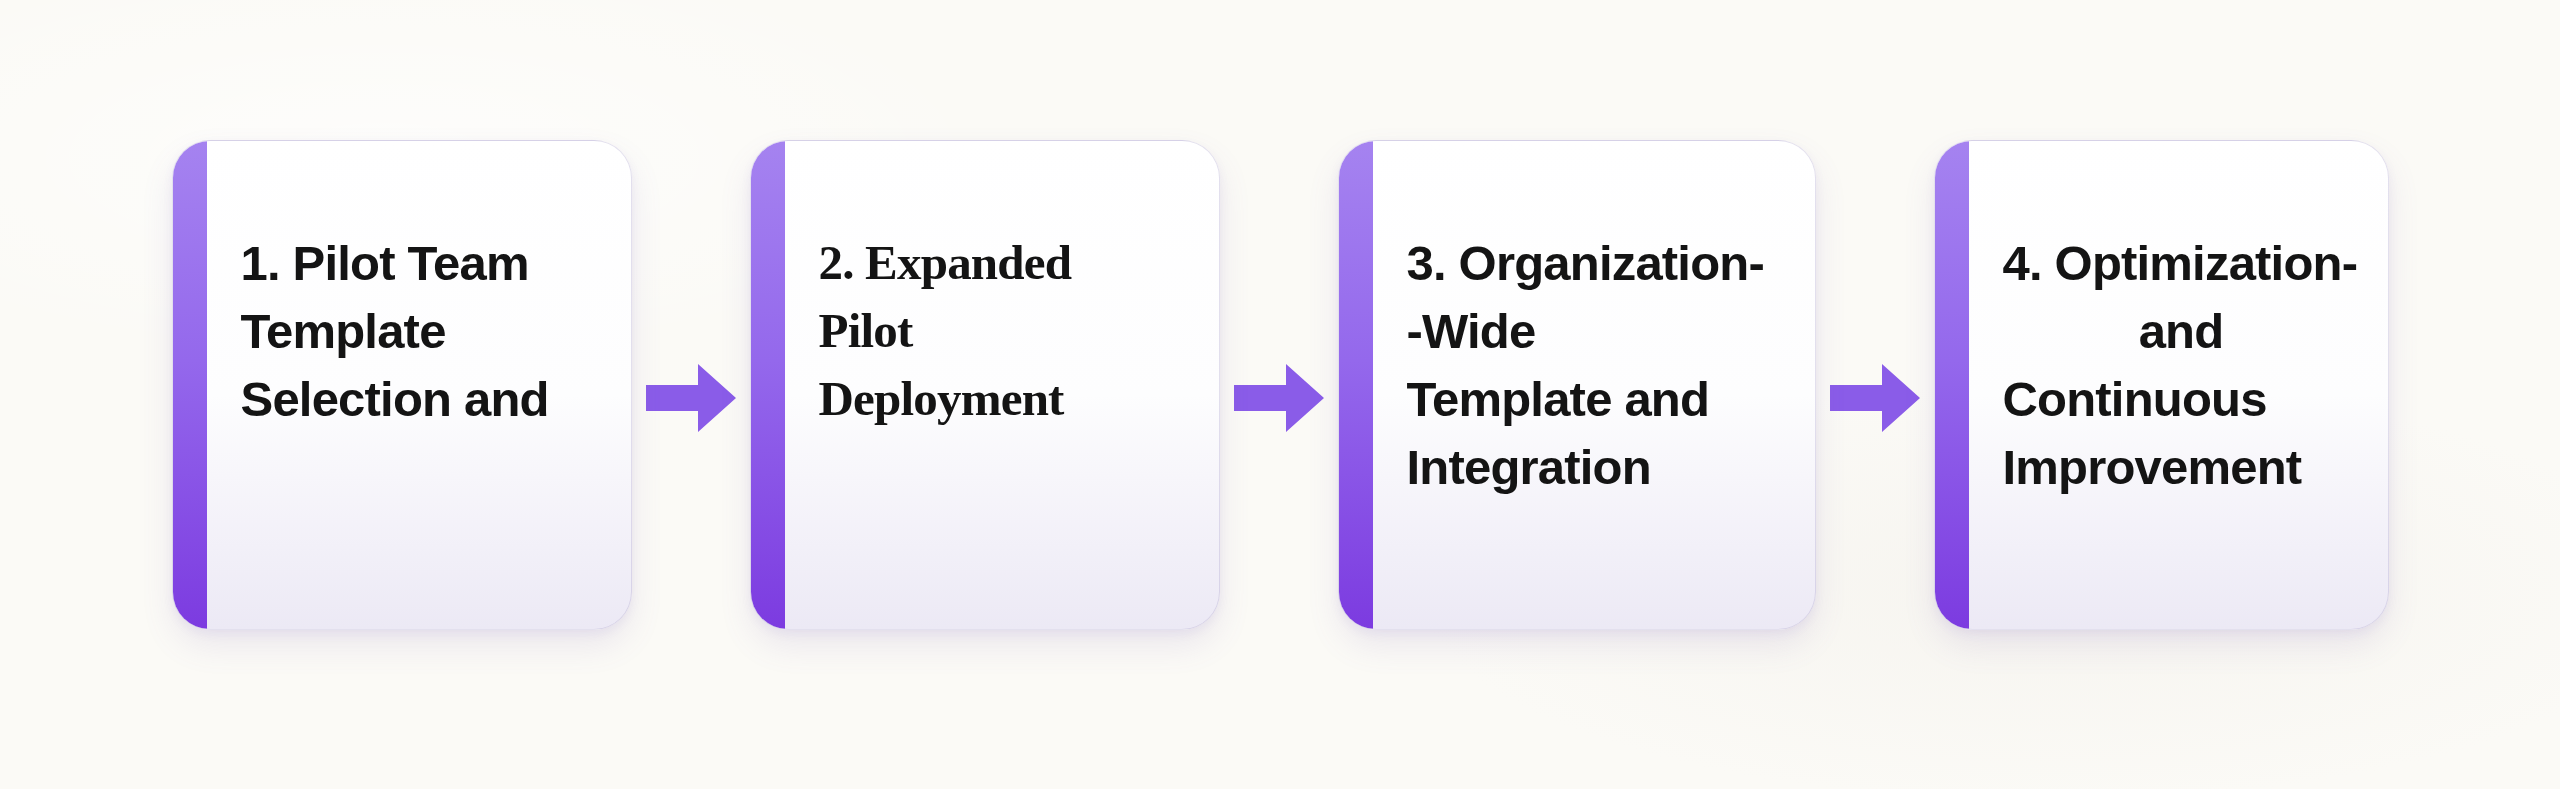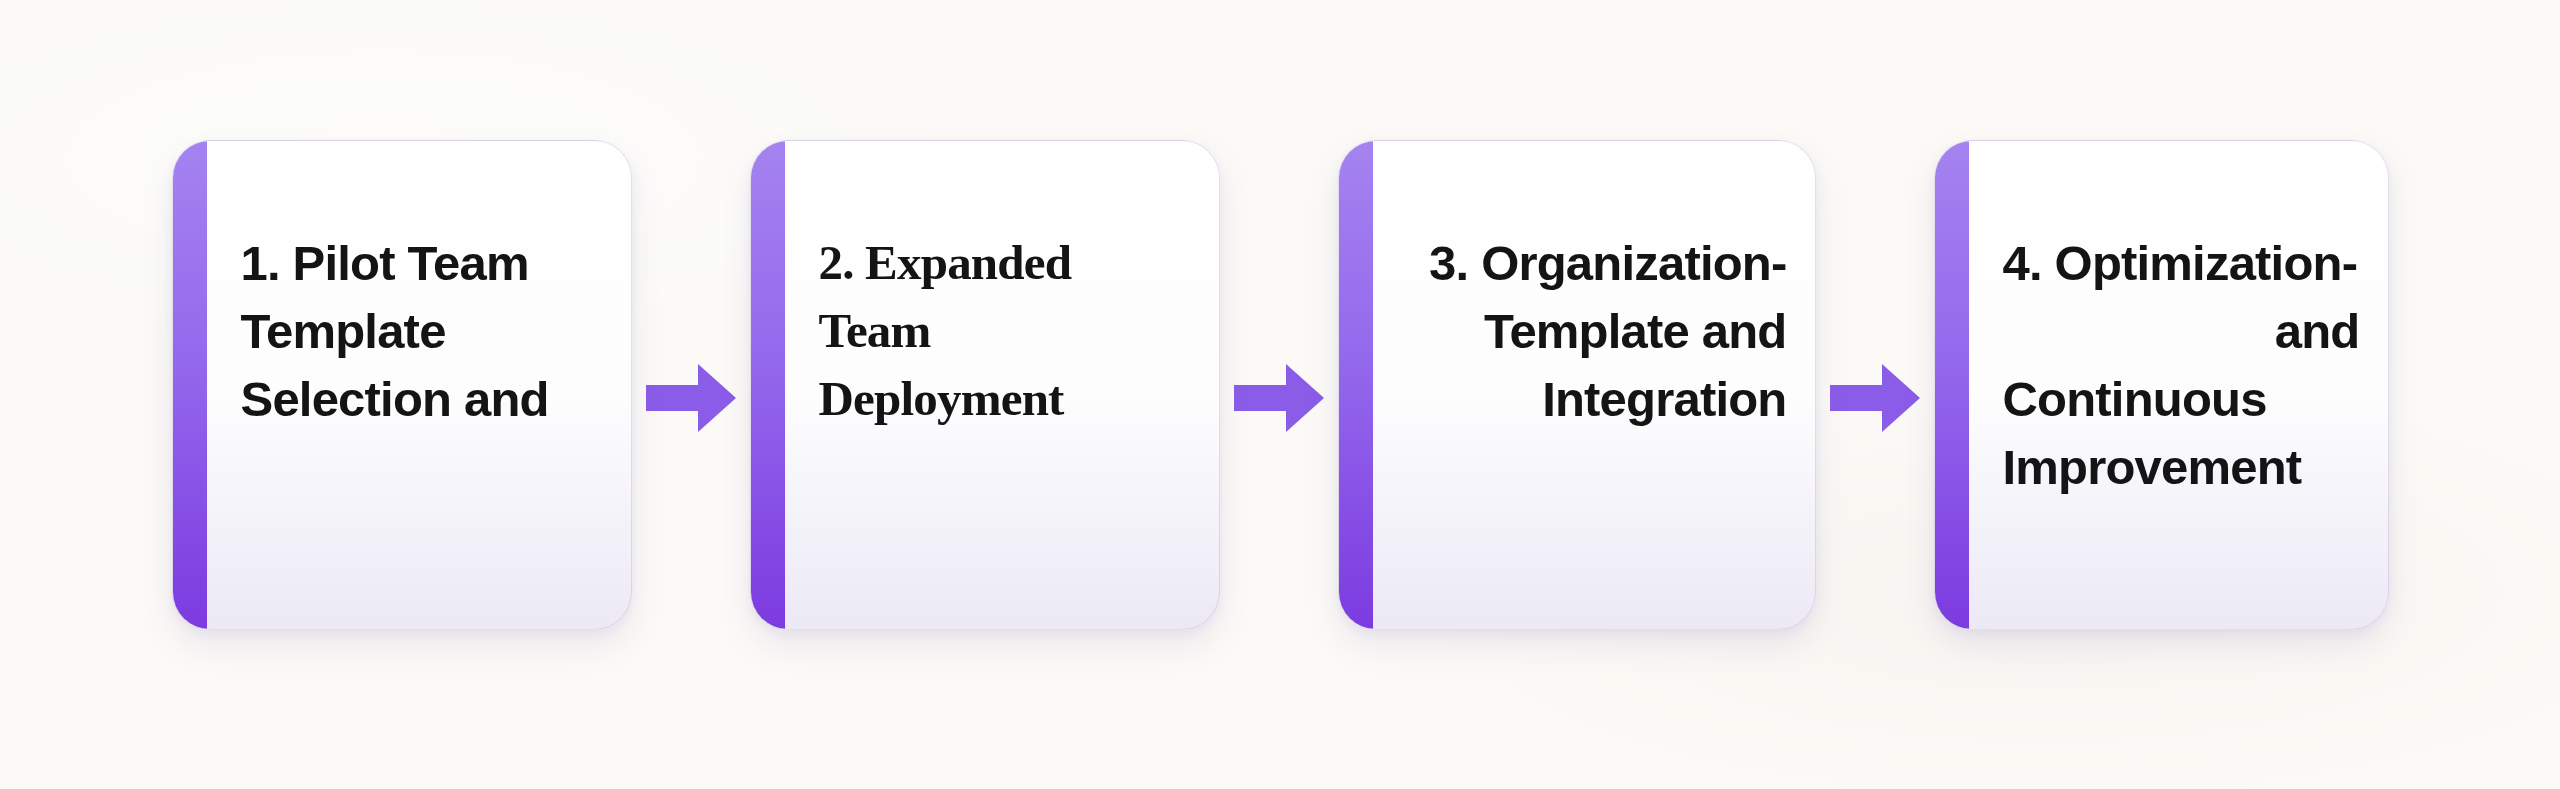--- a/index.html
+++ b/index.html
@@ -31,39 +31,39 @@
     height: 490px;
     border-radius: 38px;
     background: linear-gradient(180deg, #FFFFFF 0%, #FDFDFE 52%, #ECE9F5 100%);
     border: 1px solid rgba(175, 165, 205, 0.35);
     box-shadow: 0 16px 32px rgba(120, 95, 185, 0.12), 0 4px 10px rgba(120, 95, 185, 0.08);
     overflow: hidden;
     box-sizing: border-box;
   }
   .card.c1 { width: 460px; }
   .card.c2 { width: 470px; font-family: Liberation Serif, serif; }
-  .card.c3 { width: 478px; text-align: right; }
+  .card.c3 { width: 478px; }
   .card.c4 { width: 455px; }
   .stripe {
     position: absolute;
     left: 0; top: 0; bottom: 0;
     width: 34px;
     background: linear-gradient(180deg, #A583F0 0%, #9468EC 45%, #7C3BE0 100%);
   }
   .content {
     position: relative;
     padding: 88px 28px 0 68px;
     color: #141414;
     font-size: 49px;
     line-height: 68px;
     font-weight: 700;
     letter-spacing: -0.8px;
   }
   .line { white-space: nowrap; }
-  .line.center { text-align: right; }
+  .line.center { text-align: center; }
   .arrow {
     width: 90px;
     height: 68px;
     margin: 224px 14px 0 14px;
     flex: 0 0 auto;
   }
   .arrow svg { display: block; width: 90px; height: 68px; }
 </style>
 </head>
 <body>
@@ -83,35 +83,36 @@
     <div class="arrow">
       <svg viewBox="0 0 90 68" xmlns="http://www.w3.org/2000/svg">
         <path d="M0,21 L52,21 L52,0 L90,34 L52,68 L52,47 L0,47 Z" fill="#8A5CE8"></path>
       </svg>
     </div>
 
     <div class="card c2">
       <div class="stripe"></div>
       <div class="content">
         <div class="line">2. Expanded</div>
-        <div class="line">Team</div>
+        <div class="line">Pilot</div>
         <div class="line">Deployment</div>
       </div>
     </div>
 
     <div class="arrow">
       <svg viewBox="0 0 90 68" xmlns="http://www.w3.org/2000/svg">
         <path d="M0,21 L52,21 L52,0 L90,34 L52,68 L52,47 L0,47 Z" fill="#8A5CE8"></path>
       </svg>
     </div>
 
     <div class="card c3">
       <div class="stripe"></div>
       <div class="content">
         <div class="line">3. Organization-</div>
+        <div class="line">-Wide</div>
         <div class="line">Template and</div>
         <div class="line">Integration</div>
       </div>
     </div>
 
     <div class="arrow">
       <svg viewBox="0 0 90 68" xmlns="http://www.w3.org/2000/svg">
         <path d="M0,21 L52,21 L52,0 L90,34 L52,68 L52,47 L0,47 Z" fill="#8A5CE8"></path>
       </svg>
     </div>

